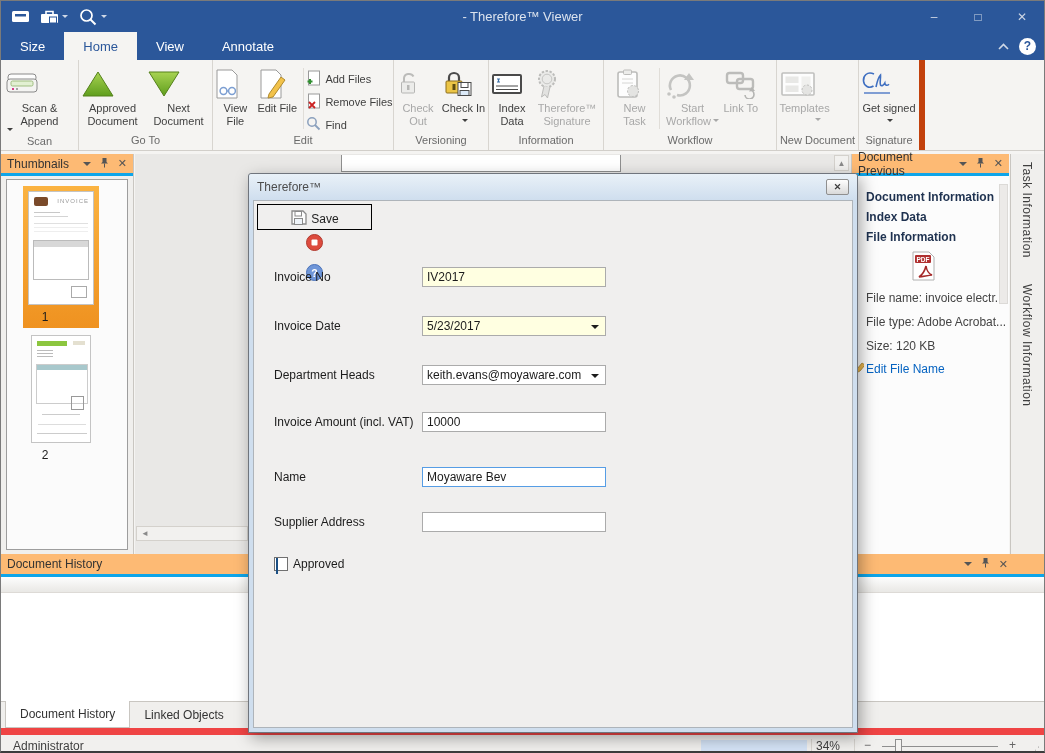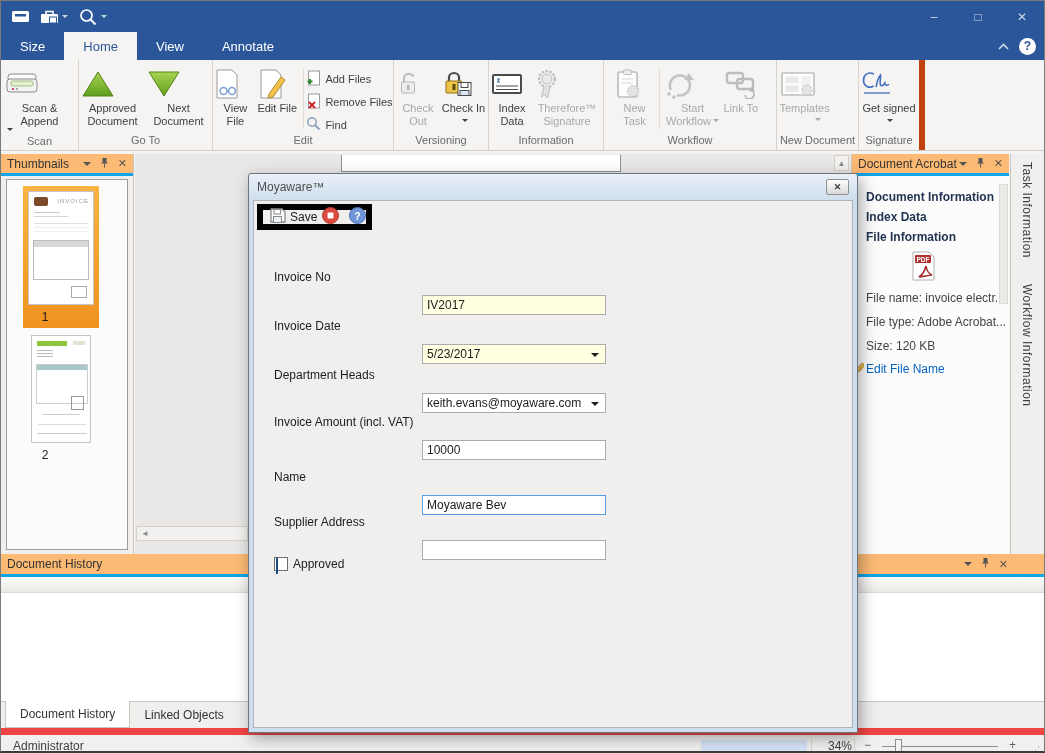--- a/index.html
+++ b/index.html
@@ -83,25 +83,25 @@
   .zoomtrack { position:absolute; top:11px; height:1px; background:#8f8f8f; }
   .zoomhandle { position:absolute; top:4px; width:7px; height:15px; background:#f4f3f1; border:1px solid #8f8f8f; }
   .sbar-sep { position:absolute; top:4px; width:1px; height:16px; background:#d8d5d0; }
 
   
   #dialog { position:absolute; left:247px; top:172px; width:610px; height:560px; background:#cfdeee; border:1px solid #70757d; border-radius:3px 3px 0 0; box-shadow:3px 5px 16px rgba(0,0,0,.35); }
   #dlg-titlebar { height:26px; background:linear-gradient(#e9f1f8,#cfdeee); display:flex; align-items:center; padding:0 8px; border-radius:3px 3px 0 0; }
   #dlg-title { flex:1; color:#4c4c4c; font-size:12px; }
   #dlg-close { width:23px; height:16px; background:linear-gradient(#fefefe,#d9d9d9); border:1px solid #8f8f8f; border-radius:2px; font-size:9px; color:#3c3c3c; display:flex; align-items:center; justify-content:center; font-weight:bold; }
   #dlg-content { position:absolute; left:4px; right:4px; top:26px; bottom:4px; background:#f0efee; border:1px solid #aeb4ba; }
-  #dlg-toolbar { position:absolute; left:3px; top:3px; width:115px; height:26px; border:6px solid #000000; display:flex; align-items:center; padding:4px 6px; gap:5px; background:#f0efee; }
+  #dlg-toolbar { position:absolute; left:3px; top:3px; width:115px; height:26px; border:1px solid #000000; display:flex; align-items:center; padding:4px 6px; gap:5px; background:#f0efee;flex-direction:column; }
   #dlg-toolbar .sep { width:1px; height:16px; background:#c4c4c4; }
   .fld-row { position:absolute; left:0; width:100%; height:20px; }
   .fld-label { position:absolute; left:20px; top:0; line-height:20px; font-size:12px; color:#1c1c1c; }
-  .fld-box { position:absolute; left:168px; top:0; width:184px; height:20px; background:#fff; border:1px solid #ababab; font-size:12px; color:#1c1c1c; padding:0 4px; font-family:"Liberation Sans",sans-serif; display:flex; align-items:center;margin-top:28px; }
+  .fld-box { position:absolute; left:168px; top:0; width:184px; height:20px; background:#fff; border:1px solid #ababab; font-size:12px; color:#1c1c1c; padding:0 4px; font-family:"Liberation Sans",sans-serif; display:flex; align-items:center; }
   input.fld-box { display:inline-block; line-height:18px; }
   .fld-box.yellow { background:#ffffe1; }
   .fld-box.focused { border-color:#569de5; }
   .dd-caret { position:absolute; right:6px; top:8px; width:0; height:0; border:4px solid transparent; border-top-color:#1c1c1c; }
   #dlg-check { position:absolute; left:20px; display:flex; align-items:center; gap:5px; font-size:12px; color:#1c1c1c; }
   .chk { width:14px; height:14px; border:1px solid #707070; background:#fff; padding:1px; }
   .chk .fill { width:100%; height:100%; background:linear-gradient(#4593d4,#1e5f9e); border:1px solid #1b4f83; }
 </style>
 </head>
 <body>
@@ -134,20 +134,21 @@
         <span class="caret-w"></span>
       </span>
       <span class="qat-btn">
         <svg width="20" height="20">
             <circle cx="8.5" cy="8.5" r="5.5" fill="none" stroke="#fff" stroke-width="1.7"></circle>
             <line x1="12.5" y1="12.5" x2="17.5" y2="17.5" stroke="#fff" stroke-width="1.9"></line>
           </svg>
         <span class="caret-w"></span>
       </span>
     </div>
+    <div class="win-title">- Therefore™ Viewer</div>
     <div class="win-controls">
       <div class="win-ctl">–</div>
       <div class="win-ctl">□</div>
       <div class="win-ctl">✕</div>
     </div>
   </div>
 
   <div id="tabrow">
     <div class="rtab">Size</div>
     <div class="rtab active">Home</div>
@@ -429,21 +430,21 @@
     <div id="viewer">
       <div class="vpage"></div>
       <div class="vscroll">▲</div>
       <div class="hscroll">
         <span style="color:#8a8a8a;font-size:8px;padding-left:4px">◄</span>
       </div>
     </div>
 
     <div id="rightpanel">
       <div class="panel-header">
-        <span class="ph-title">Document Acrobat</span>
+        <span class="ph-title">Document Previous</span>
         <span class="ph-icons">
           <span class="tri-down"></span>
           <span><svg width="9" height="11">
                 <path d="M2.5 1 h4 v4 l1.5 1.5 H1 L2.5 5 z" fill="#555"></path>
                 <line x1="4.5" y1="6.5" x2="4.5" y2="10.5" stroke="#555"></line>
               </svg></span>
           <span class="xglyph">✕</span>
         </span>
       </div>
       <div style="padding-top:11px">
@@ -493,33 +494,33 @@
     <div id="hist-body"></div>
     <div id="hist-tabs">
       <div class="htab active">Document History</div>
       <div class="htab">Linked Objects</div>
     </div>
   </div>
 
   <div id="statusbar">
     <span class="abs" style="left:12px; top:4px">Administrator</span>
     <span class="abs" style="left:700px; top:5px; width:106px; height:14px; background:#d4e3f6"></span>
-    <span class="abs" style="left:815px; top:4px; width:36px; text-align:right">34%</span>
+    <span class="abs" style="left:815px; top:4px; width:36px; text-align:left">34%</span>
     <span class="sbar-sep" style="left:810px"></span>
     <span class="sbar-sep" style="left:853px"></span>
     <span class="abs" style="left:863px; top:3px; color:#666">−</span>
     <span class="zoomtrack" style="left:881px; width:116px"></span>
     <span class="zoomhandle" style="left:894px"></span>
     <span class="abs" style="left:1008px; top:3px; color:#666">+</span>
     <span class="abs" style="left:1030px; top:10px; color:#aaa; font-size:9px; letter-spacing:1px">⋰</span>
   </div>
 
   <div id="dialog">
     <div id="dlg-titlebar">
-      <span id="dlg-title">Moyaware™</span>
+      <span id="dlg-title">Therefore™</span>
       <span id="dlg-close">✕</span>
     </div>
     <div id="dlg-content">
       <div id="dlg-toolbar">
         <span style="display:flex;align-items:center;gap:4px">
           <span><svg width="17" height="17">
                 <path d="M2 2 h11 l3 3 v10 H2 z" fill="#fdfdfd" stroke="#8a8a8a" stroke-width="1.3"></path>
                 <rect x="5" y="2.5" width="6.5" height="4.5" fill="#fff" stroke="#8a8a8a"></rect>
                 <rect x="4.5" y="9.5" width="8" height="6" fill="#eef3f8" stroke="#8a8a8a"></rect>
               </svg></span>

